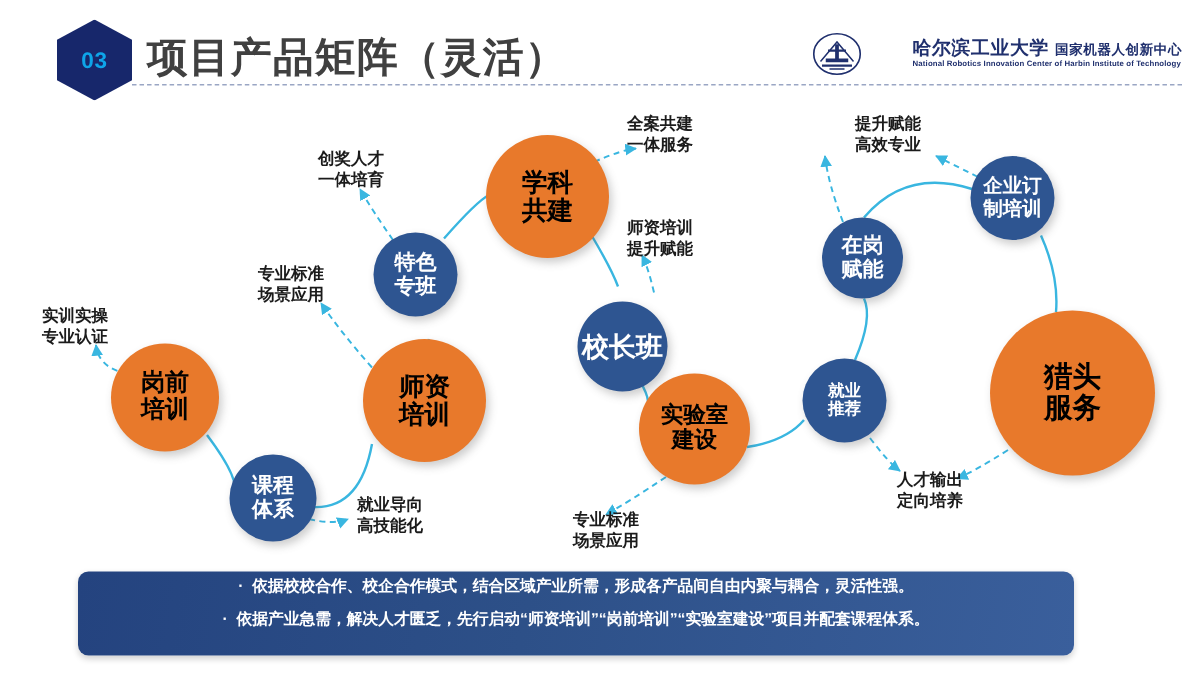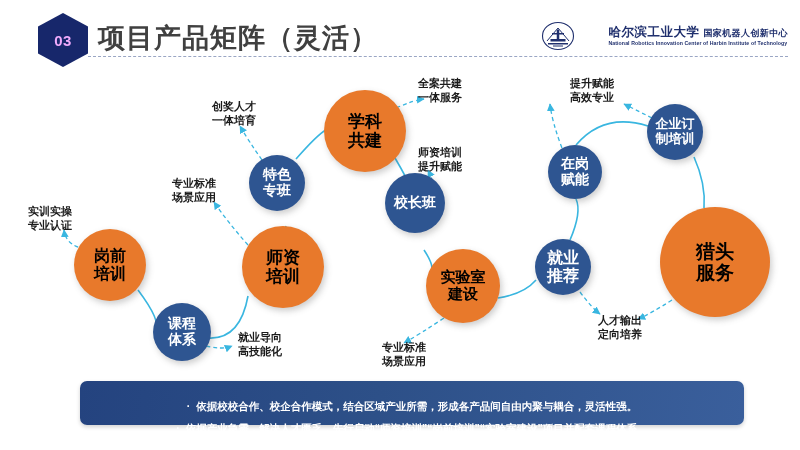--- a/index.html
+++ b/index.html
@@ -12,21 +12,21 @@
 
   
   #header{position:absolute;left:0;top:0;width:800px;height:66px;}
   #hex-badge{
     position:absolute;left:38px;top:13px;width:50px;height:54px;
     background:#17276b;
     clip-path:polygon(50% 0%,100% 25%,100% 75%,50% 100%,0% 75%,0% 25%);
     display:flex;align-items:center;justify-content:center;
   }
   #hex-badge .num{
-    color:#f0abfc;font-size:15px;font-weight:bold;letter-spacing:.5px;
+    color:#0ea5e9;font-size:15px;font-weight:bold;letter-spacing:.5px;
     font-family:"Liberation Sans",sans-serif;
   }
   #slide-title{
     position:absolute;left:98px;top:20px;
     font-size:27px;font-weight:bold;color:#404040;letter-spacing:1px;
     white-space:nowrap;
   }
   #title-rule{
     position:absolute;left:88px;top:56px;width:700px;height:0;
     border-top:1px dashed #9aa6c4;
@@ -57,25 +57,25 @@
   .node span{display:block;white-space:nowrap;}
 
   .ann{
     position:absolute;font-size:11px;font-weight:bold;color:#1b1b1b;
     line-height:1.25;white-space:nowrap;text-align:left;
   }
   .ann span{display:block;}
 
   
   #callout{
-    position:absolute;left:80px;top:381px;width:664px;height:44px;
+    position:absolute;left:52px;top:381px;width:664px;height:56px;
     border-radius:7px;
     background:linear-gradient(100deg,#24437f 0%,#2d5088 45%,#3a5f9c 100%);
     box-shadow:0 2px 4px rgba(0,0,0,.18);
-    padding:19px 0 0 0;box-sizing:border-box;
+    padding:4px 0 0 0;box-sizing:border-box;
   }
   #callout ul{list-style:none;margin:0;padding:0;}
   #callout li{
     color:#ffffff;font-size:10.5px;font-weight:bold;line-height:1.2;
     text-align:center;margin:0 0 9px 0;white-space:nowrap;
   }
   #callout li::before{content:"\00B7\00A0\00A0";}
   #bottom-bar{position:absolute;left:0;top:444px;width:800px;height:6px;background:#ffffff;}
 </style>
 </head>
@@ -159,32 +159,32 @@
           <span>培训</span>
         </div>
         <div class="node blue" style="left: 249px; top: 95px; width: 56px; height: 56px; font-size: 14px;">
           <span>特色</span>
           <span>专班</span>
         </div>
         <div class="node orange" style="left: 324px; top: 30px; width: 82px; height: 82px; font-size: 17px;">
           <span>学科</span>
           <span>共建</span>
         </div>
-        <div class="node blue" style="left: 385px; top: 113px; width: 60px; height: 60px; font-size: 14px;">
+        <div class="node blue" style="left: 385px; top: 141px; width: 60px; height: 60px; font-size: 18px;">
           <span>校长班</span>
         </div>
         <div class="node orange" style="left: 426px; top: 189px; width: 74px; height: 74px; font-size: 15px;">
           <span>实验室</span>
           <span>建设</span>
         </div>
         <div class="node blue" style="left: 548px; top: 85px; width: 54px; height: 54px; font-size: 14px;">
           <span>在岗</span>
           <span>赋能</span>
         </div>
-        <div class="node blue" style="left: 535px; top: 179px; width: 56px; height: 56px; font-size: 16px; text-align: center;">
+        <div class="node blue" style="left: 535px; top: 179px; width: 56px; height: 56px; font-size: 11px; text-align: center;">
           <span>就业</span>
           <span>推荐</span>
         </div>
         <div class="node blue" style="left: 647px; top: 44px; width: 56px; height: 56px; font-size: 13px;">
           <span>企业订</span>
           <span>制培训</span>
         </div>
         <div class="node orange" style="left: 660px; top: 147px; width: 110px; height: 110px; font-size: 19px;">
           <span>猎头</span>
           <span>服务</span>

